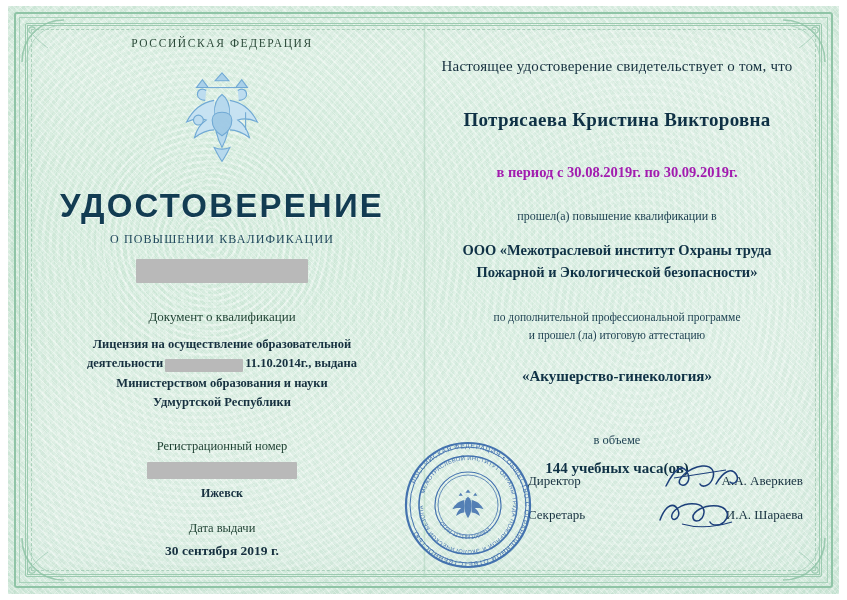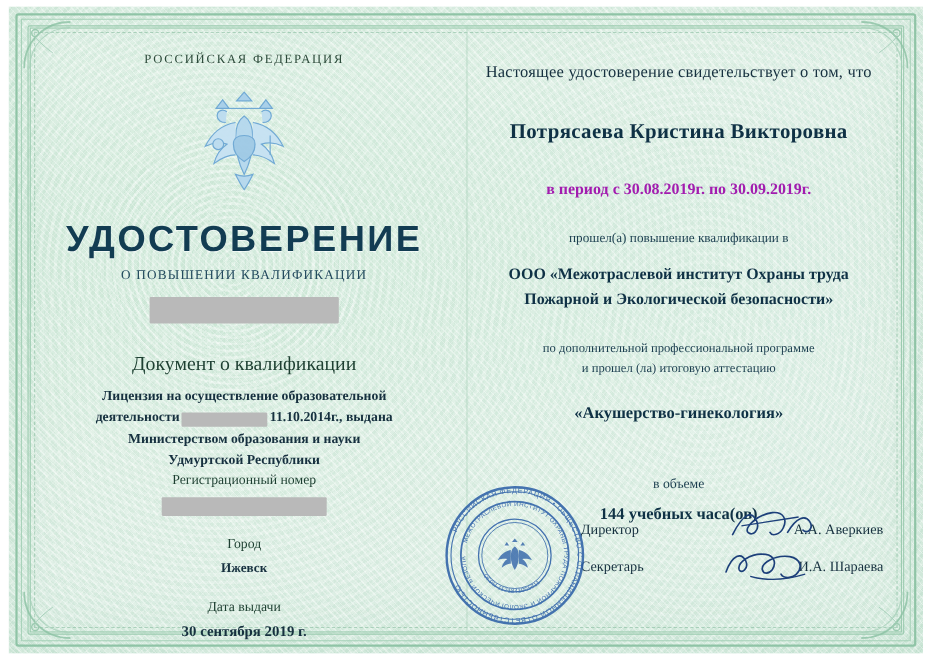--- a/index.html
+++ b/index.html
@@ -105,21 +105,21 @@
     bottom: 24px;
     width: 3px;
     margin-left: -1px;
     background: linear-gradient(to right, rgba(255,255,255,0.0), rgba(172,210,188,0.55), rgba(255,255,255,0.0));
     pointer-events: none;
   }
 
   
   .panel-left {
     position: absolute;
-    left: 36px; top: 30px;
+    left: 36px; top: 19px;
     width: 372px; height: 520px;
     text-align: center;
   }
   .panel-right {
     position: absolute;
     left: 432px; top: 34px;
     width: 370px; height: 520px;
     text-align: center;
   }
 
@@ -165,34 +165,35 @@
   .redaction.bar-reg { width: 150px; height: 17px; margin-top: 8px; }
   .redaction.inline {
     display: inline-block;
     width: 78px; height: 13px;
     margin: 0 2px -1px 2px;
     vertical-align: middle;
   }
 
   .doc-label {
     margin-top: 26px;
-    font-size: 18px;
+    font-size: 13px;
     color: #1d3f31;
   }
 
   .license-block {
     margin: 10px auto 0;
     width: 320px;
     font-size: 12.5px;
     font-weight: 700;
     color: #16303f;
     line-height: 1.55;
   }
 
   .reg-label {
+    margin-top: 26px;
     font-size: 12.5px;
     color: #1d3f31;
   }
 
   .city-label {
     margin-top: 18px;
     font-size: 12.5px;
     color: #1d3f31;
   }
   .city-value {
@@ -411,21 +412,20 @@
       <div>
         <span>деятельности</span><span class="redaction inline"></span><span>11.10.2014г., выдана</span>
       </div>
       <div>Министерством образования и науки</div>
       <div>Удмуртской Республики</div>
     </div>
 
     <div class="reg-label">Регистрационный номер</div>
     <span class="redaction bar-reg"></span>
 
-    <div class="city-label">Город</div>
     <div class="city-value">Ижевск</div>
 
     <div class="date-label">Дата выдачи</div>
     <div class="date-value">30 сентября 2019 г.</div>
   </div>
 
   <div class="panel-right">
 
     <div class="r-intro">Настоящее удостоверение свидетельствует о том,  что</div>
     <div class="r-name">Потрясаева Кристина Викторовна</div>

